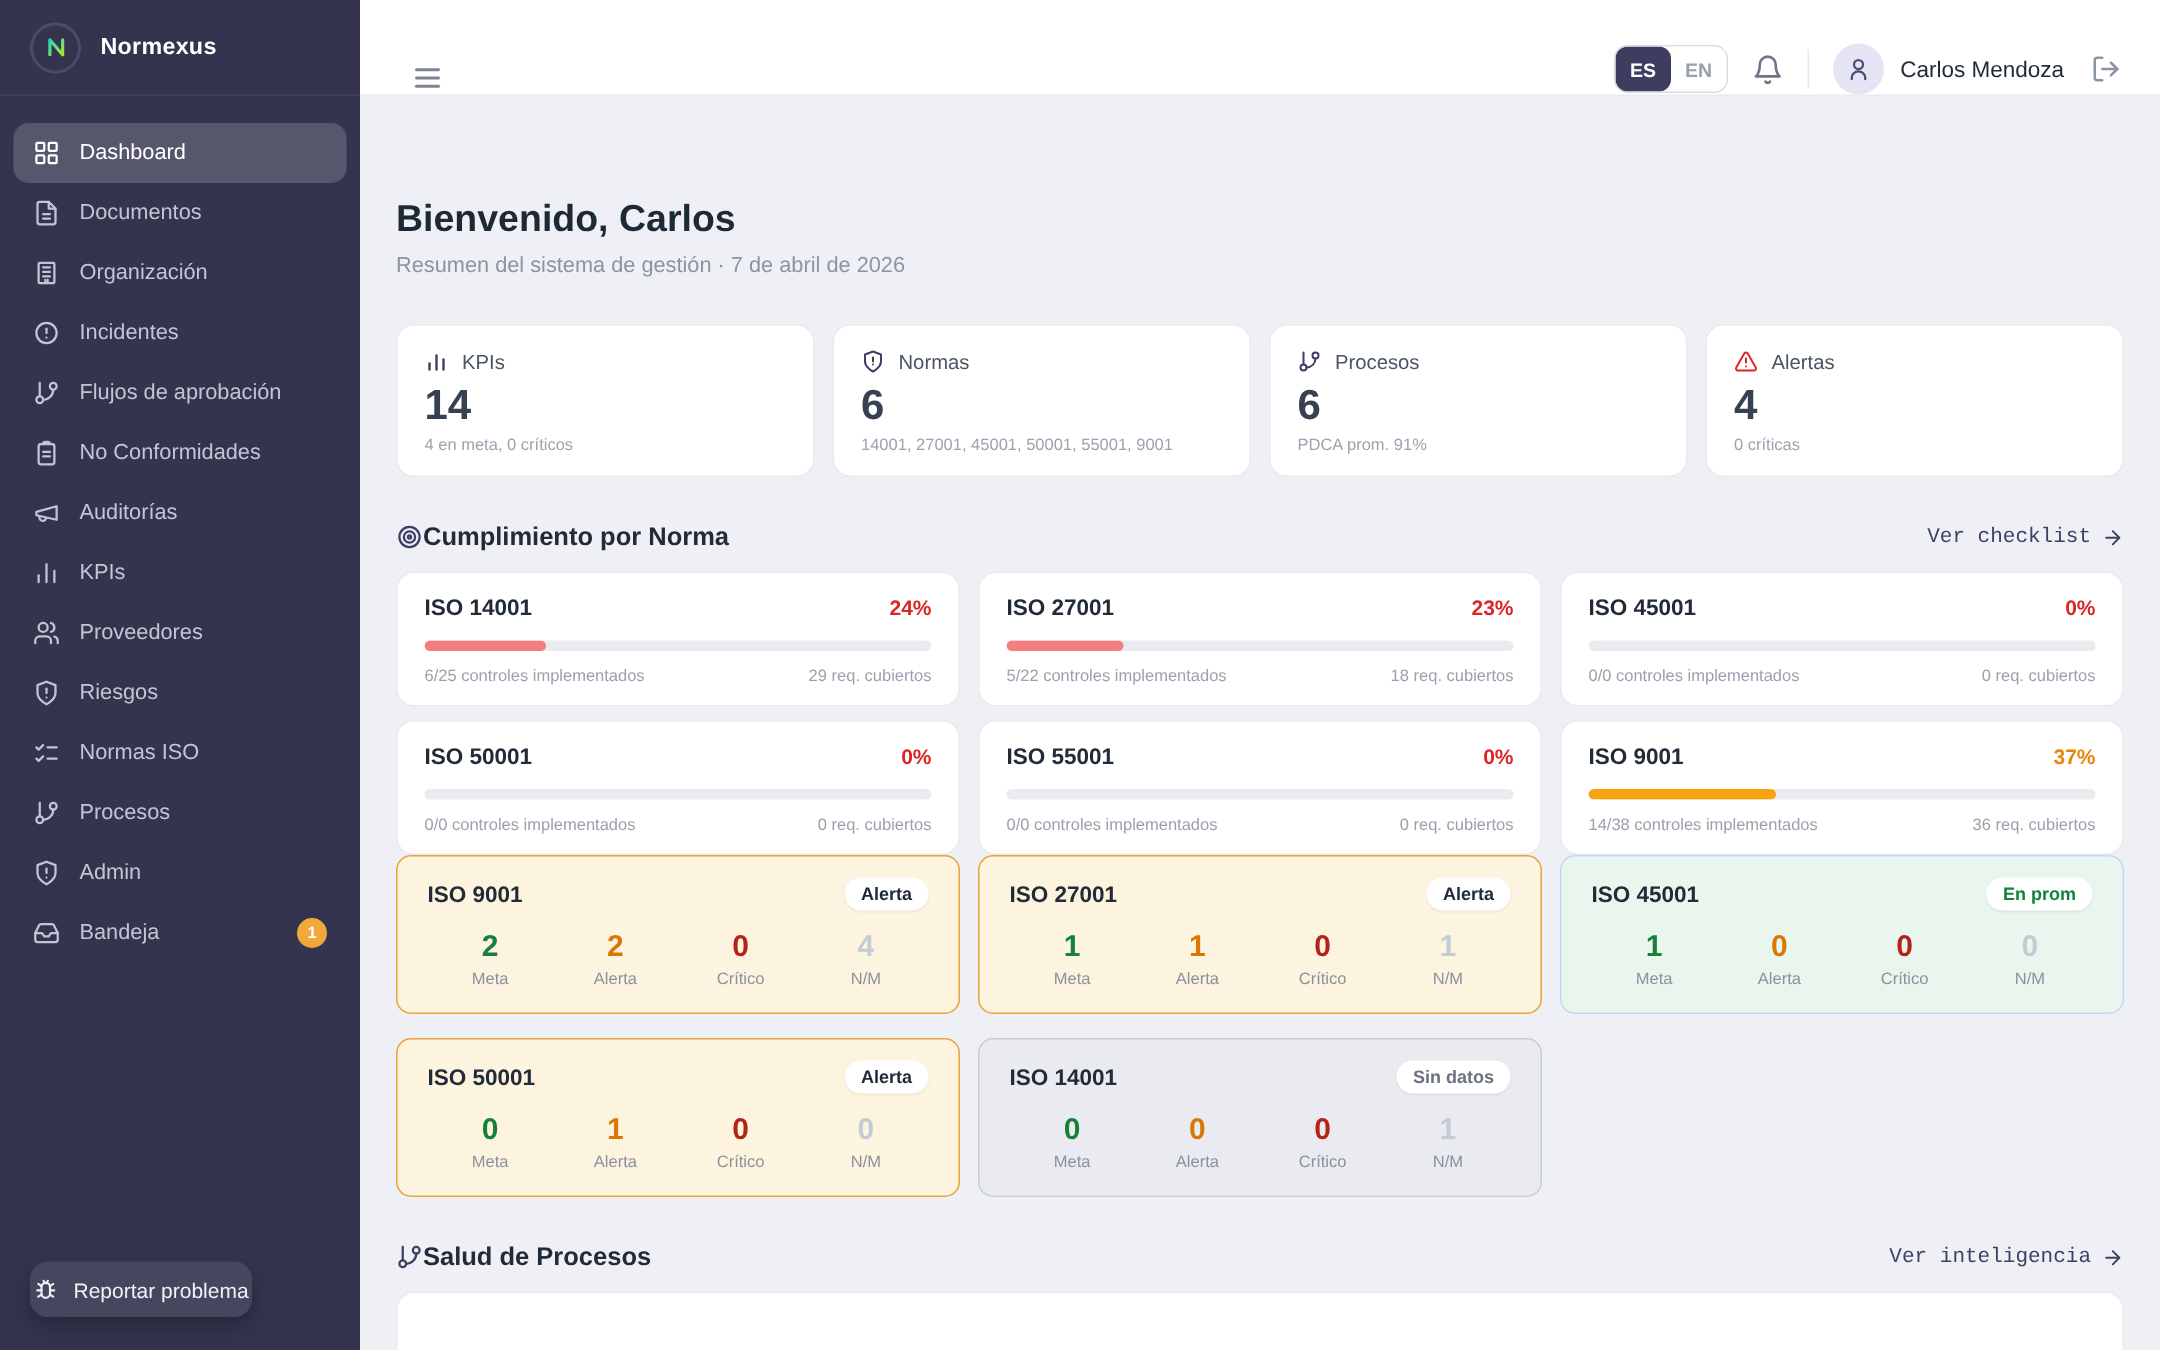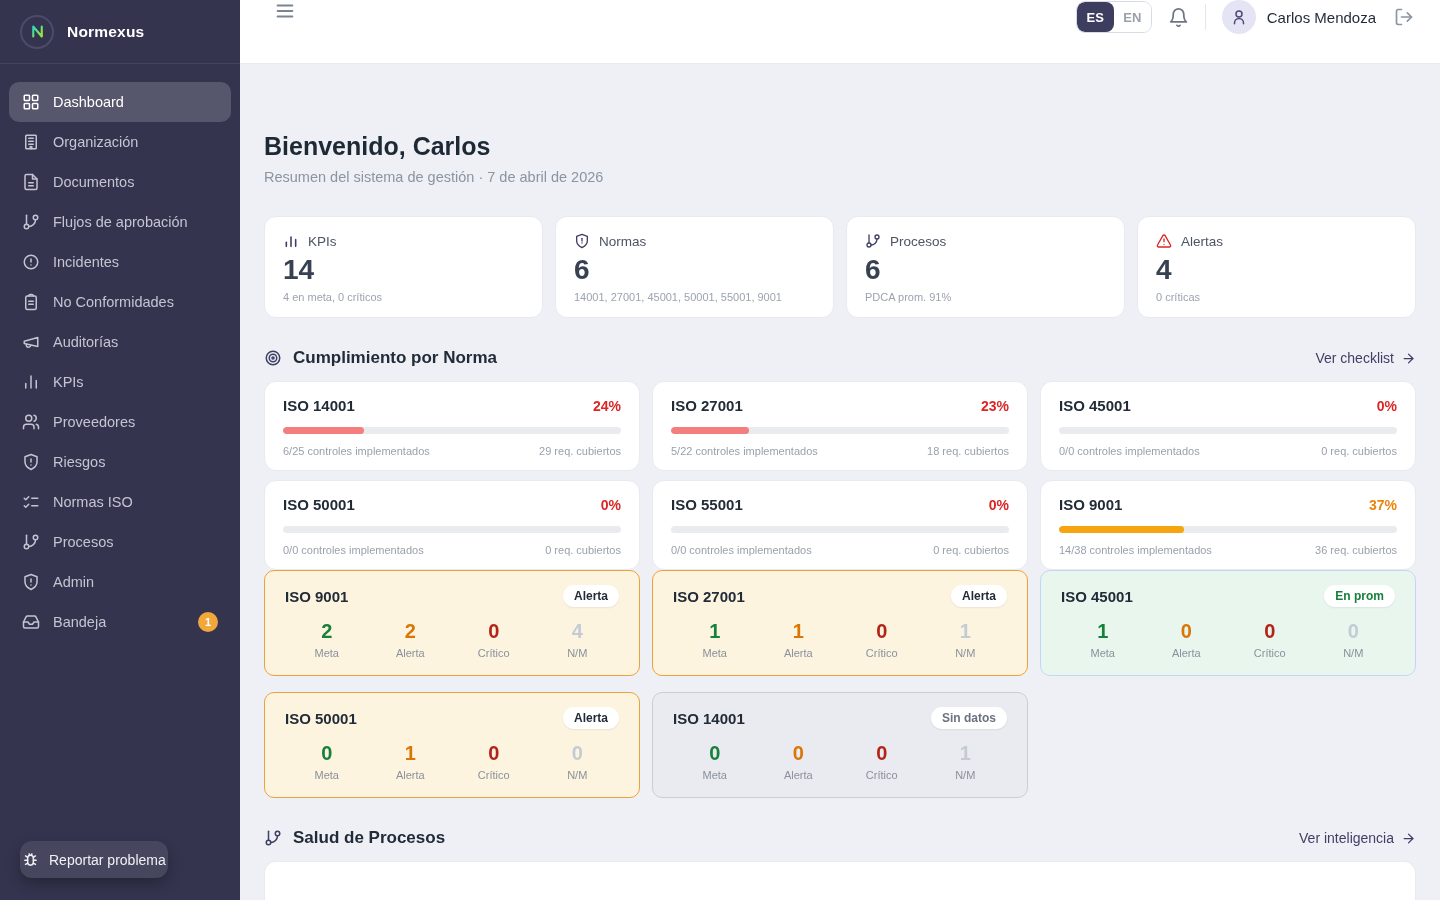--- a/index.html
+++ b/index.html
@@ -18,21 +18,21 @@
   .nav { flex:1; padding:18px 9px 0; }
   .nav-item { display:flex; align-items:center; gap:13px; height:40px; padding:0 13px; border-radius:10px; font-size:14.5px; color:#c4c4d2; cursor:pointer; }
   .nav-item svg { width:18px; height:18px; flex-shrink:0; }
   .nav-item.active { background:rgba(255,255,255,.17); color:#fff; font-weight:500; }
   .badge-count { margin-left:auto; background:#f2a73b; color:#fff; min-width:20px; height:20px; border-radius:50%; display:flex; align-items:center; justify-content:center; font-size:11px; font-weight:700; }
   .report-btn { margin:0 0 22px 20px; align-self:flex-start; display:flex; align-items:center; gap:10px; background:rgba(255,255,255,.09); border:none; border-radius:12px; padding:10px 2px; color:#f1f1f5; font-size:14px; box-shadow:0 6px 14px rgba(0,0,0,.28); cursor:pointer; font-family:inherit; }
   .report-btn svg { width:17px; height:17px; }
 
   
   .right { flex:1; display:flex; flex-direction:column; min-width:0; }
-  .topbar { height:64px; background:#fff; border-bottom:1px solid #e8eaef; display:flex; align-items:flex-start; padding:0 26px 0 34px; }
+  .topbar { height:64px; background:#fff; border-bottom:1px solid #e8eaef; display:flex; align-items:flex-end; padding:0 26px 0 34px; }
   .hamburger { width:22px; height:22px; color:#7c8494; cursor:pointer; background:none; border:none; }
   .topbar-right { margin-left:auto; display:flex; align-items:center; gap:16px; }
   .lang-toggle { display:flex; border:1px solid #d8dbe3; border-radius:9px; overflow:hidden; }
   .lang { width:37px; height:30px; display:flex; align-items:center; justify-content:center; font-size:13px; font-weight:700; color:#9aa1ac; cursor:pointer; background:#fff; }
   .lang.active { background:#3d3d60; color:#fff; border-radius:8px; }
   .icon-btn { background:none; border:none; color:#6d7585; cursor:pointer; }
   .icon-btn svg { width:21px; height:21px; }
   .vdivider { width:1px; height:26px; background:#e5e7eb; }
   .user-chip { display:flex; align-items:center; gap:11px; cursor:pointer; }
   .avatar { width:34px; height:34px; border-radius:50%; background:#e4e4f4; color:#4a4a78; display:flex; align-items:center; justify-content:center; }
@@ -48,23 +48,23 @@
 
   .stats-row { display:grid; grid-template-columns:repeat(4,1fr); gap:12px; margin-top:31px; }
   .stat-card { background:#fff; border:1px solid #e8eaef; border-radius:12px; padding:16px 18px 14px; }
   .stat-head { display:flex; align-items:center; gap:9px; font-size:13.5px; color:#4b5563; }
   .stat-head svg { width:16px; height:16px; color:#3f3f66; }
   .stat-head.danger svg { color:#dc2626; }
   .stat-value { font-size:28px; font-weight:700; color:#374151; margin-top:5px; line-height:1.15; }
   .stat-sub { font-size:11px; color:#9ca3af; margin-top:5px; }
 
   .section-head { display:flex; align-items:center; margin:30px 0 13px; }
-  .section-title { display:flex; align-items:center; gap:11px; font-size:17px; font-weight:700; color:#222b38; }
+  .section-title { display:flex; align-items:center; font-size:17px; font-weight:700; color:#222b38; }
   .section-title svg { width:18px; height:18px; color:#3f3f66; }
-  .section-link { margin-left:auto; display:flex; align-items:center; gap:7px; color:#3f3f66; font-size:14px; text-decoration:none; cursor:pointer; background:none; border:none; font-family:Liberation Sans, sans-serif; }
+  .section-link { margin-left:auto; display:flex; align-items:center; gap:7px; color:#3f3f66; font-size:14px; text-decoration:none; cursor:pointer; background:none; border:none; font-family:Liberation Mono, monospace; }
   .section-link svg { width:15px; height:15px; }
 
   .comp-grid { display:grid; grid-template-columns:repeat(3,1fr); column-gap:12px; row-gap:9px; }
   .comp-card { background:#fff; border:1px solid #e8eaef; border-radius:12px; padding:15px 18px 13px; }
   .comp-top { display:flex; justify-content:space-between; align-items:baseline; }
   .comp-name { font-size:15px; font-weight:700; color:#222b38; }
   .comp-pct { font-size:14px; font-weight:700; }
   .comp-pct.red { color:#dc2626; } .comp-pct.amber { color:#e8860c; }
   .comp-bar { height:7px; border-radius:4px; background:#e9ebee; margin:13px 0 11px; overflow:hidden; }
   .comp-fill { height:100%; border-radius:4px; }
@@ -116,61 +116,61 @@
             <rect x="14" y="3" width="7" height="7" rx="1"></rect>
             <rect x="3" y="14" width="7" height="7" rx="1"></rect>
             <rect x="14" y="14" width="7" height="7" rx="1"></rect>
           </svg>
         </span>
       <span>Dashboard</span>
     </div>
     <div class="nav-item">
       <span>
           <svg viewBox="0 0 24 24" width="18" height="18" fill="none" stroke="currentColor" stroke-width="2" stroke-linecap="round" stroke-linejoin="round">
+            <path d="M14 2H6a2 2 0 0 0-2 2v16a2 2 0 0 0 2 2h12a2 2 0 0 0 2-2V8z"></path>
+            <polyline points="14 2 14 8 20 8"></polyline>
+            <line x1="9" y1="13" x2="15" y2="13"></line>
+            <line x1="9" y1="17" x2="15" y2="17"></line>
+          </svg>
+        </span>
+      <span>Documentos</span>
+    </div>
+    <div class="nav-item">
+      <span>
+          <svg viewBox="0 0 24 24" width="18" height="18" fill="none" stroke="currentColor" stroke-width="2" stroke-linecap="round" stroke-linejoin="round">
             <rect x="5" y="3" width="14" height="18" rx="1"></rect>
             <line x1="9" y1="7" x2="15" y2="7"></line>
             <line x1="9" y1="11" x2="15" y2="11"></line>
             <line x1="9" y1="15" x2="15" y2="15"></line>
             <line x1="11" y1="21" x2="11" y2="18"></line>
             <line x1="13" y1="21" x2="13" y2="18"></line>
           </svg>
         </span>
       <span>Organización</span>
     </div>
     <div class="nav-item">
       <span>
           <svg viewBox="0 0 24 24" width="18" height="18" fill="none" stroke="currentColor" stroke-width="2" stroke-linecap="round" stroke-linejoin="round">
-            <path d="M14 2H6a2 2 0 0 0-2 2v16a2 2 0 0 0 2 2h12a2 2 0 0 0 2-2V8z"></path>
-            <polyline points="14 2 14 8 20 8"></polyline>
-            <line x1="9" y1="13" x2="15" y2="13"></line>
-            <line x1="9" y1="17" x2="15" y2="17"></line>
-          </svg>
-        </span>
-      <span>Documentos</span>
+            <circle cx="12" cy="12" r="9"></circle>
+            <line x1="12" y1="8" x2="12" y2="12"></line>
+            <line x1="12" y1="16" x2="12.01" y2="16"></line>
+          </svg>
+        </span>
+      <span>Incidentes</span>
     </div>
     <div class="nav-item">
       <span>
           <svg viewBox="0 0 24 24" width="18" height="18" fill="none" stroke="currentColor" stroke-width="2" stroke-linecap="round" stroke-linejoin="round">
             <line x1="6" y1="3" x2="6" y2="15"></line>
             <circle cx="18" cy="6" r="3"></circle>
             <circle cx="6" cy="18" r="3"></circle>
             <path d="M18 9a9 9 0 0 1-9 9"></path>
           </svg>
         </span>
       <span>Flujos de aprobación</span>
-    </div>
-    <div class="nav-item">
-      <span>
-          <svg viewBox="0 0 24 24" width="18" height="18" fill="none" stroke="currentColor" stroke-width="2" stroke-linecap="round" stroke-linejoin="round">
-            <circle cx="12" cy="12" r="9"></circle>
-            <line x1="12" y1="8" x2="12" y2="12"></line>
-            <line x1="12" y1="16" x2="12.01" y2="16"></line>
-          </svg>
-        </span>
-      <span>Incidentes</span>
     </div>
     <div class="nav-item">
       <span>
           <svg viewBox="0 0 24 24" width="18" height="18" fill="none" stroke="currentColor" stroke-width="2" stroke-linecap="round" stroke-linejoin="round">
             <rect x="5" y="4" width="14" height="18" rx="2"></rect>
             <path d="M9 4a2 2 0 0 1 2-2h2a2 2 0 0 1 2 2"></path>
             <line x1="9" y1="11" x2="15" y2="11"></line>
             <line x1="9" y1="15" x2="15" y2="15"></line>
           </svg>
         </span>

